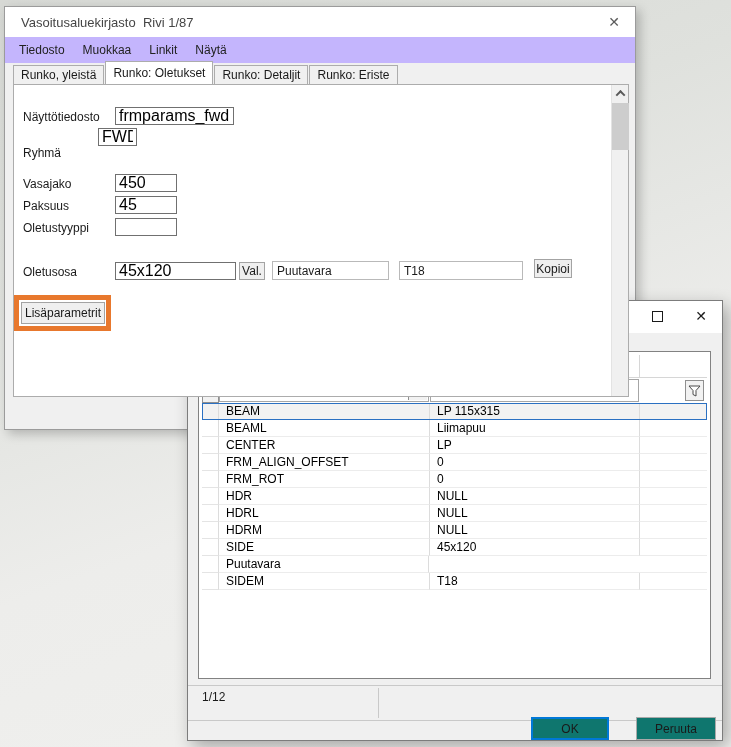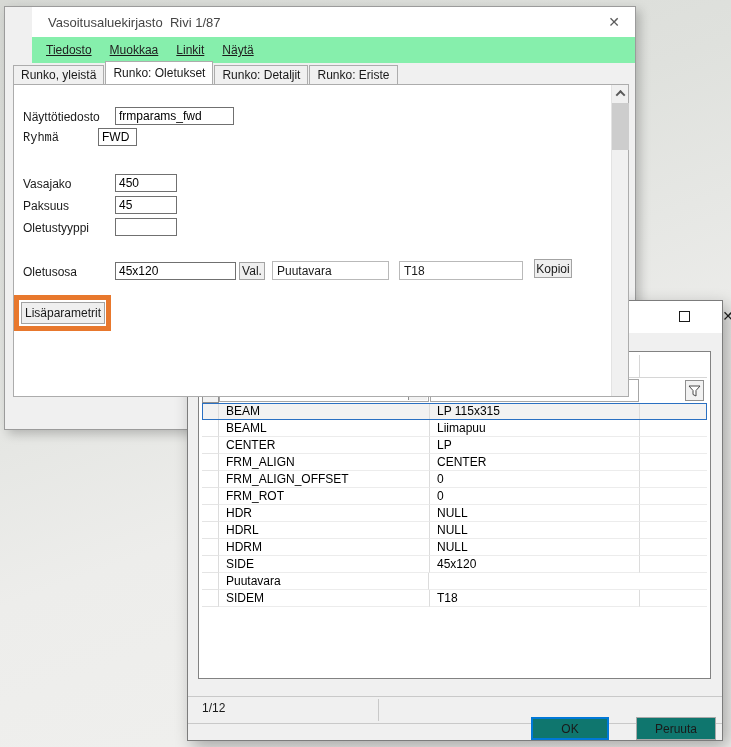--- a/index.html
+++ b/index.html
@@ -3,47 +3,47 @@
 <meta charset="utf-8">
 <style>
   * { box-sizing: border-box; margin: 0; padding: 0; }
   html,body { width: 731px; height: 747px; }
   body {
     font-family: "Liberation Sans", "DejaVu Sans", sans-serif;
     font-size: 12px; color: #1a1a1a;
     background: linear-gradient(160deg, #d7d9d5 0%, #dfe1dd 30%, #ededeb 60%, #f1f1ef 100%);
     position: relative; overflow: hidden;
   }
-  .win { position: absolute; background: #f0f0f0; border: 1px solid #9b9b9b; padding-left: 27px; }
+  .win { position: absolute; background: #f0f0f0; border: 1px solid #9b9b9b; }
   
   .main-win { left: 4px; top: 6px; width: 632px; height: 424px;
     box-shadow: 4px 4px 10px rgba(0,0,0,.22); }
   .titlebar { position: relative; height: 30px; background: #ffffff; }
   .main-win .title { position: absolute; left: 16px; top: 8px; font-size: 13px;
     color: #454545; white-space: pre; }
   .cap-btn { position: absolute; top: 0; height: 30px; width: 34px;
     display: flex; align-items: center; justify-content: center;
     color: #5b5b5b; font-size: 14px; cursor: default; }
   .main-win .win-close { right: 4px; }
-  .menubar { position: relative; height: 26px; background: #86efac;
-    display: flex; align-items: center; padding-left: 5px; text-decoration: underline; }
+  .menubar { position: relative; height: 26px; background: #c4b5fd;
+    display: flex; align-items: center; padding-left: 5px; }
   .menu-item { padding: 4px 9px; color: #222; }
   
   .tabctl { position: absolute; left: 8px; top: 56px; width: 616px; height: 334px; }
   .tabstrip { position: absolute; left: 0; top: 0; height: 21px; display: flex;
     align-items: flex-end; z-index: 2; }
   .tab { height: 19px; padding: 2px 7px 0 7px; background: #f0f0f0;
     border: 1px solid #acacac; border-bottom: none; margin-right: 1px;
     white-space: nowrap; color: #1a1a1a; }
   .tab.active { height: 23px; padding-top: 4px; background: #ffffff; position: relative; }
   .tabpanel { position: absolute; left: 0; top: 21px; width: 616px; height: 313px;
     background: #ffffff; border: 1px solid #acacac; z-index: 1; }
   .flabel { position: absolute; left: 9px; color: #1a1a1a; }
   .tinput { position: absolute; height: 18px; border: 1px solid #707070;
-    background: #fff; font-family: inherit; font-size: 12px; padding: 0 3px; color: #000; }
+    background: #fff; font-family: inherit; font-size: 16px; padding: 0 3px; color: #000; }
   .robox { position: absolute; height: 19px; border: 1px solid #b9b9b9;
     background: #fff; padding: 2px 4px; color: #1a1a1a; }
   .sbtn { position: absolute; background: #efefef; border: 1px solid #a3a3a3;
     font-family: inherit; font-size: 12px; color: #1a1a1a; text-align: center; }
   .hl-ring { position: absolute; border: 5px solid #e8782d; }
   
   .vscroll { position: absolute; right: 0; top: 0; width: 17px; height: 311px;
     background: #f0f0f0; border-left: 1px solid #e3e3e3; }
   .vscroll .arrow { position: absolute; top: 0; left: 0; width: 17px; height: 17px;
     display: flex; align-items: center; justify-content: center; }
@@ -89,22 +89,22 @@
   .t-filter .c-fill .fun-solo { position: absolute; right: 3px; top: 2px; width: 19px; height: 21px;
     display: flex; align-items: center; justify-content: center;
     background: #f2f2f2; border: 1px solid #8f8f8f; }
   .t-row { height: 17px; }
   .t-row .c { border-right: 1px solid #dcdcdc; border-bottom: 1px solid #ececec;
     display: flex; align-items: center; padding-left: 7px; overflow: hidden;
     white-space: nowrap; color: #000; }
   .t-row .c-gut { border-bottom: 1px solid #e4e4e4; }
   .t-row.sel { outline: 1px solid #2a70c2; outline-offset: -1px; background: #f2f2f2; }
   
-  .status { position: absolute; left: 0; right: 0; top: 384px; height: 28px;
-    background: #f0f0f0; border-top: 1px solid #c9c9c9; border-bottom: 1px solid #c9c9c9; margin-top: 11px; }
+  .status { position: absolute; left: 0; right: 0; top: 384px; height: 36px;
+    background: #f0f0f0; border-top: 1px solid #c9c9c9; border-bottom: 1px solid #c9c9c9; }
   .status .txt { position: absolute; left: 14px; top: 4px; color: #1a1a1a; }
   .status .divider { position: absolute; left: 190px; top: 2px; bottom: 2px;
     width: 1px; background: #c9c9c9; }
   .dlg-btn { position: absolute; height: 23px; background: #0f766e;
     border: 1px solid #a9a9a9; font-family: inherit; font-size: 12px;
     color: #1a1a1a; text-align: center; }
   .ok { left: 343px; top: 416px; width: 78px; border: 2px solid #0078d7; }
   .cancel { left: 448px; top: 416px; width: 80px; }
 </style>
 </head>
@@ -127,21 +127,21 @@
       <div class="tab">Runko, yleistä</div>
       <div class="tab active">Runko: Oletukset</div>
       <div class="tab">Runko: Detaljit</div>
       <div class="tab">Runko: Eriste</div>
     </div>
 
     <div class="tabpanel">
       <span class="flabel" style="top:25px;">Näyttötiedosto</span>
       <input class="tinput" style="left: 101px; top: 22px; width: 119px;" value="frmparams_fwd">
 
-      <span class="flabel" style="top:46px;font-family:Liberation Mono, monospace;">Ryhmä</span>
+      <span class="flabel" style="top:61px;">Ryhmä</span>
       <input class="tinput" style="left: 84px; top: 43px; width: 39px;" value="FWD">
 
       <span class="flabel" style="top:92px;">Vasajako</span>
       <input class="tinput" style="left: 101px; top: 89px; width: 62px;" value="450">
 
       <span class="flabel" style="top:114px;">Paksuus</span>
       <input class="tinput" style="left: 101px; top: 111px; width: 62px;" value="45">
 
       <span class="flabel" style="top:136px;">Oletustyyppi</span>
       <input class="tinput" style="left: 101px; top: 133px; width: 62px;" value="">
@@ -221,26 +221,20 @@
       <div class="c c-fill"></div>
     </div>
     <div class="t-row">
       <div class="c c-gut"></div>
       <div class="c c-par">CENTER</div>
       <div class="c c-arv">LP</div>
       <div class="c c-fill"></div>
     </div>
     <div class="t-row">
       <div class="c c-gut"></div>
-      <div class="c c-par">FRM_ALIGN</div>
-      <div class="c c-arv">CENTER</div>
-      <div class="c c-fill"></div>
-    </div>
-    <div class="t-row">
-      <div class="c c-gut"></div>
       <div class="c c-par">FRM_ALIGN_OFFSET</div>
       <div class="c c-arv">0</div>
       <div class="c c-fill"></div>
     </div>
     <div class="t-row">
       <div class="c c-gut"></div>
       <div class="c c-par">FRM_ROT</div>
       <div class="c c-arv">0</div>
       <div class="c c-fill"></div>
     </div>

